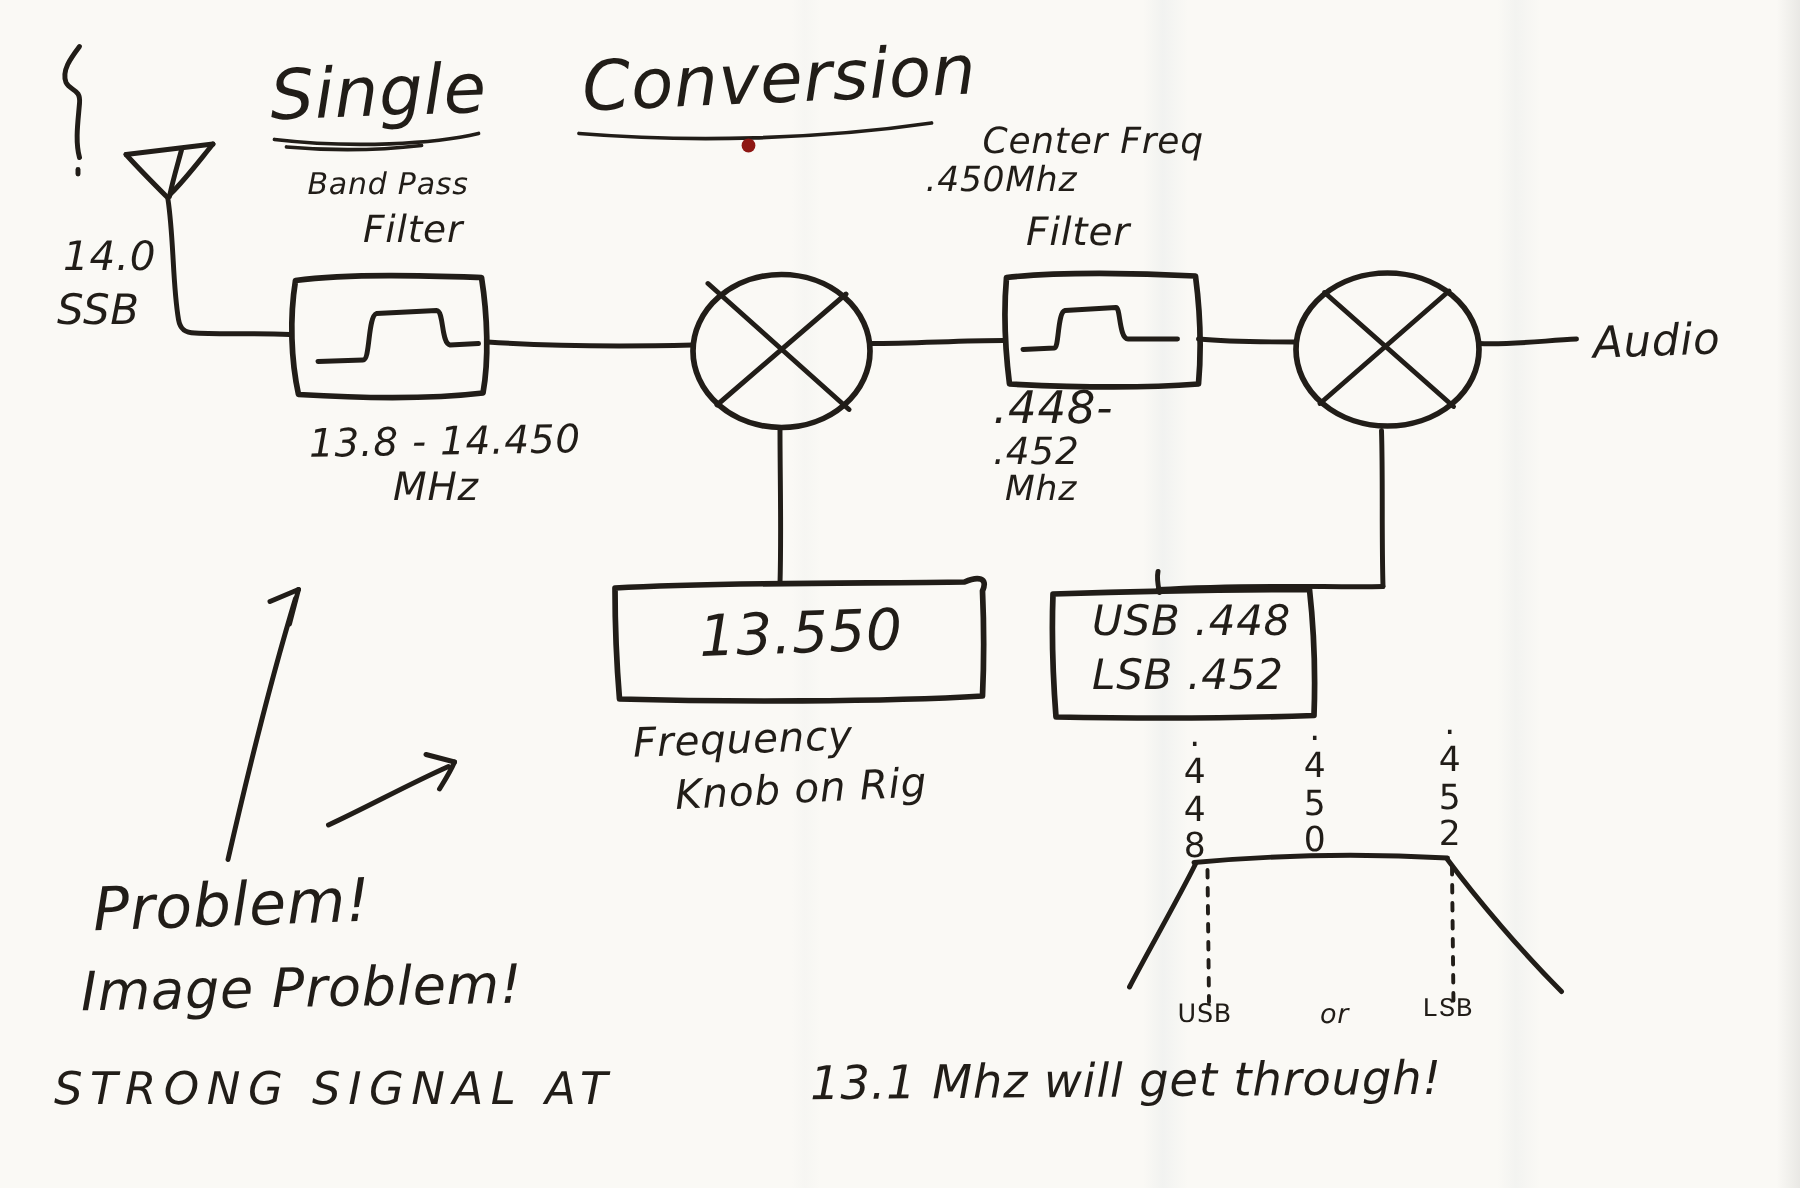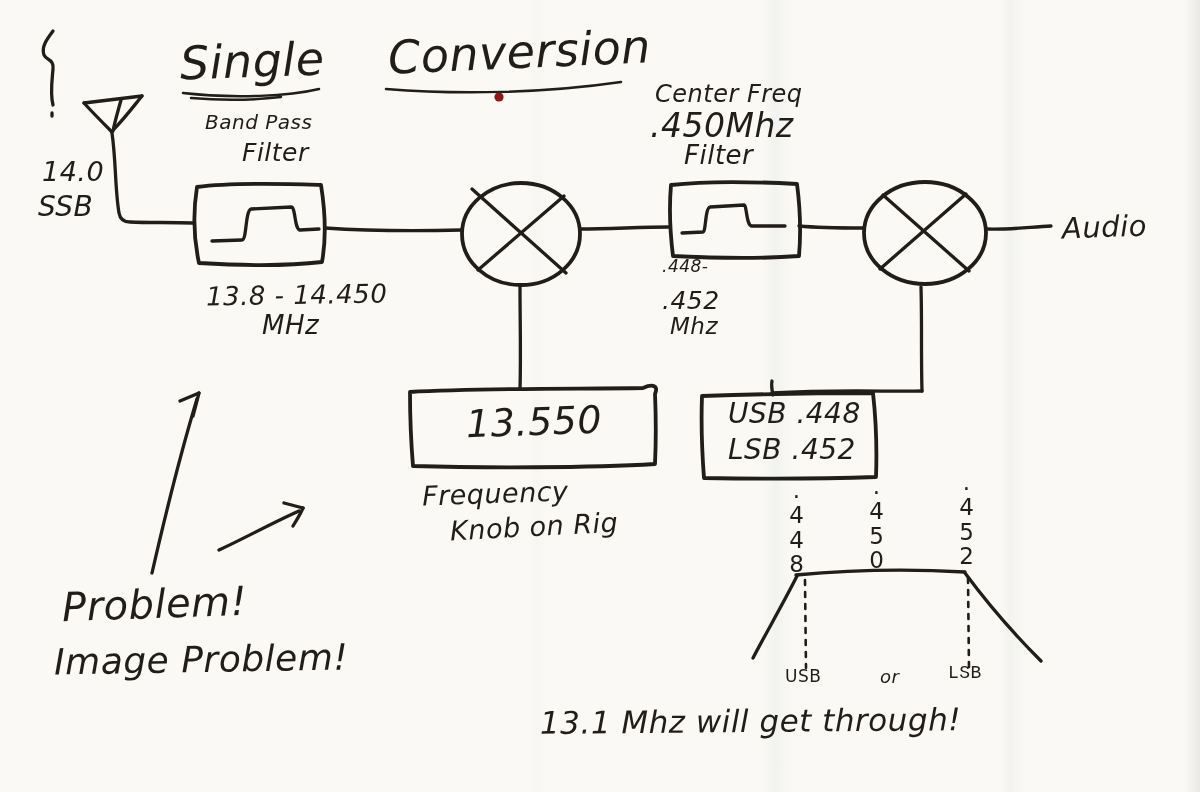--- a/index.html
+++ b/index.html
@@ -139,24 +139,24 @@
   <div class="hw" style="left:205px;top:112px;font-size:20px;">Band Pass</div>
   <div class="hw" style="left:242px;top:140px;font-size:25px;">Filter</div>
 
   <div class="hw" style="left:42px;top:158px;font-size:27px;">14.0</div>
   <div class="hw" style="left:38px;top:193px;font-size:28px;">SSB</div>
 
   <div class="hw" style="left:206px;top:282px;font-size:26px;transform:rotate(-1deg);">13.8 - 14.450</div>
   <div class="hw" style="left:262px;top:312px;font-size:26px;">MHz</div>
 
   <div class="hw" style="left:655px;top:82px;font-size:24px;font-style:italic;">Center Freq</div>
-  <div class="hw" style="left:650px;top:109px;font-size:33px;text-align:center;">.450Mhz</div>
+  <div class="hw" style="left:617px;top:109px;font-size:23px;text-align:center;">.450Mhz</div>
   <div class="hw" style="left:684px;top:142px;font-size:26px;">Filter</div>
 
-  <div class="hw" style="left:662px;top:258px;font-size:17px;">.448-</div>
+  <div class="hw" style="left:662px;top:258px;font-size:30px;">.448-</div>
   <div class="hw" style="left:662px;top:288px;font-size:25px;">.452</div>
   <div class="hw" style="left:670px;top:315px;font-size:23px;">Mhz</div>
 
   <div class="hw" style="left:1062px;top:213px;font-size:29px;transform:rotate(-2deg);">Audio</div>
 
   <div class="hw" style="left:466px;top:403px;font-size:38px;transform:rotate(-2deg);">13.550</div>
   <div class="hw" style="left:422px;top:480px;font-size:27px;transform:rotate(-2deg);">Frequency</div>
   <div class="hw" style="left:450px;top:513px;font-size:27px;transform:rotate(-3deg);">Knob on Rig</div>
 
   <div class="hw" style="left:728px;top:400px;font-size:28px;">USB .448</div>
@@ -165,15 +165,16 @@
   <div class="vcol" style="left:788px;top:478px;">.448</div>
   <div class="vcol" style="left:868px;top:474px;">.450</div>
   <div class="vcol" style="left:958px;top:470px;">.452</div>
 
   <div class="hw" style="left:785px;top:668px;font-size:17px;font-style:normal;">USB</div>
   <div class="hw" style="left:880px;top:668px;font-size:18px;">or</div>
   <div class="hw" style="left:948px;top:664px;font-size:18px;font-style:normal;font-family:Liberation Mono, monospace;">LSB</div>
 
   <div class="hw" style="left:62px;top:584px;font-size:40px;transform:rotate(-2deg);">Problem!</div>
   <div class="hw" style="left:54px;top:642px;font-size:36px;transform:rotate(-1deg);">Image Problem!</div>
+  <div class="hw" style="left:36px;top:712px;font-size:30px;letter-spacing:5px;">STRONG SIGNAL AT</div>
   <div class="hw" style="left:540px;top:706px;font-size:31px;transform:rotate(-0.5deg);">13.1 Mhz will get through!</div>
 
 </div>
 
 </body></html>

